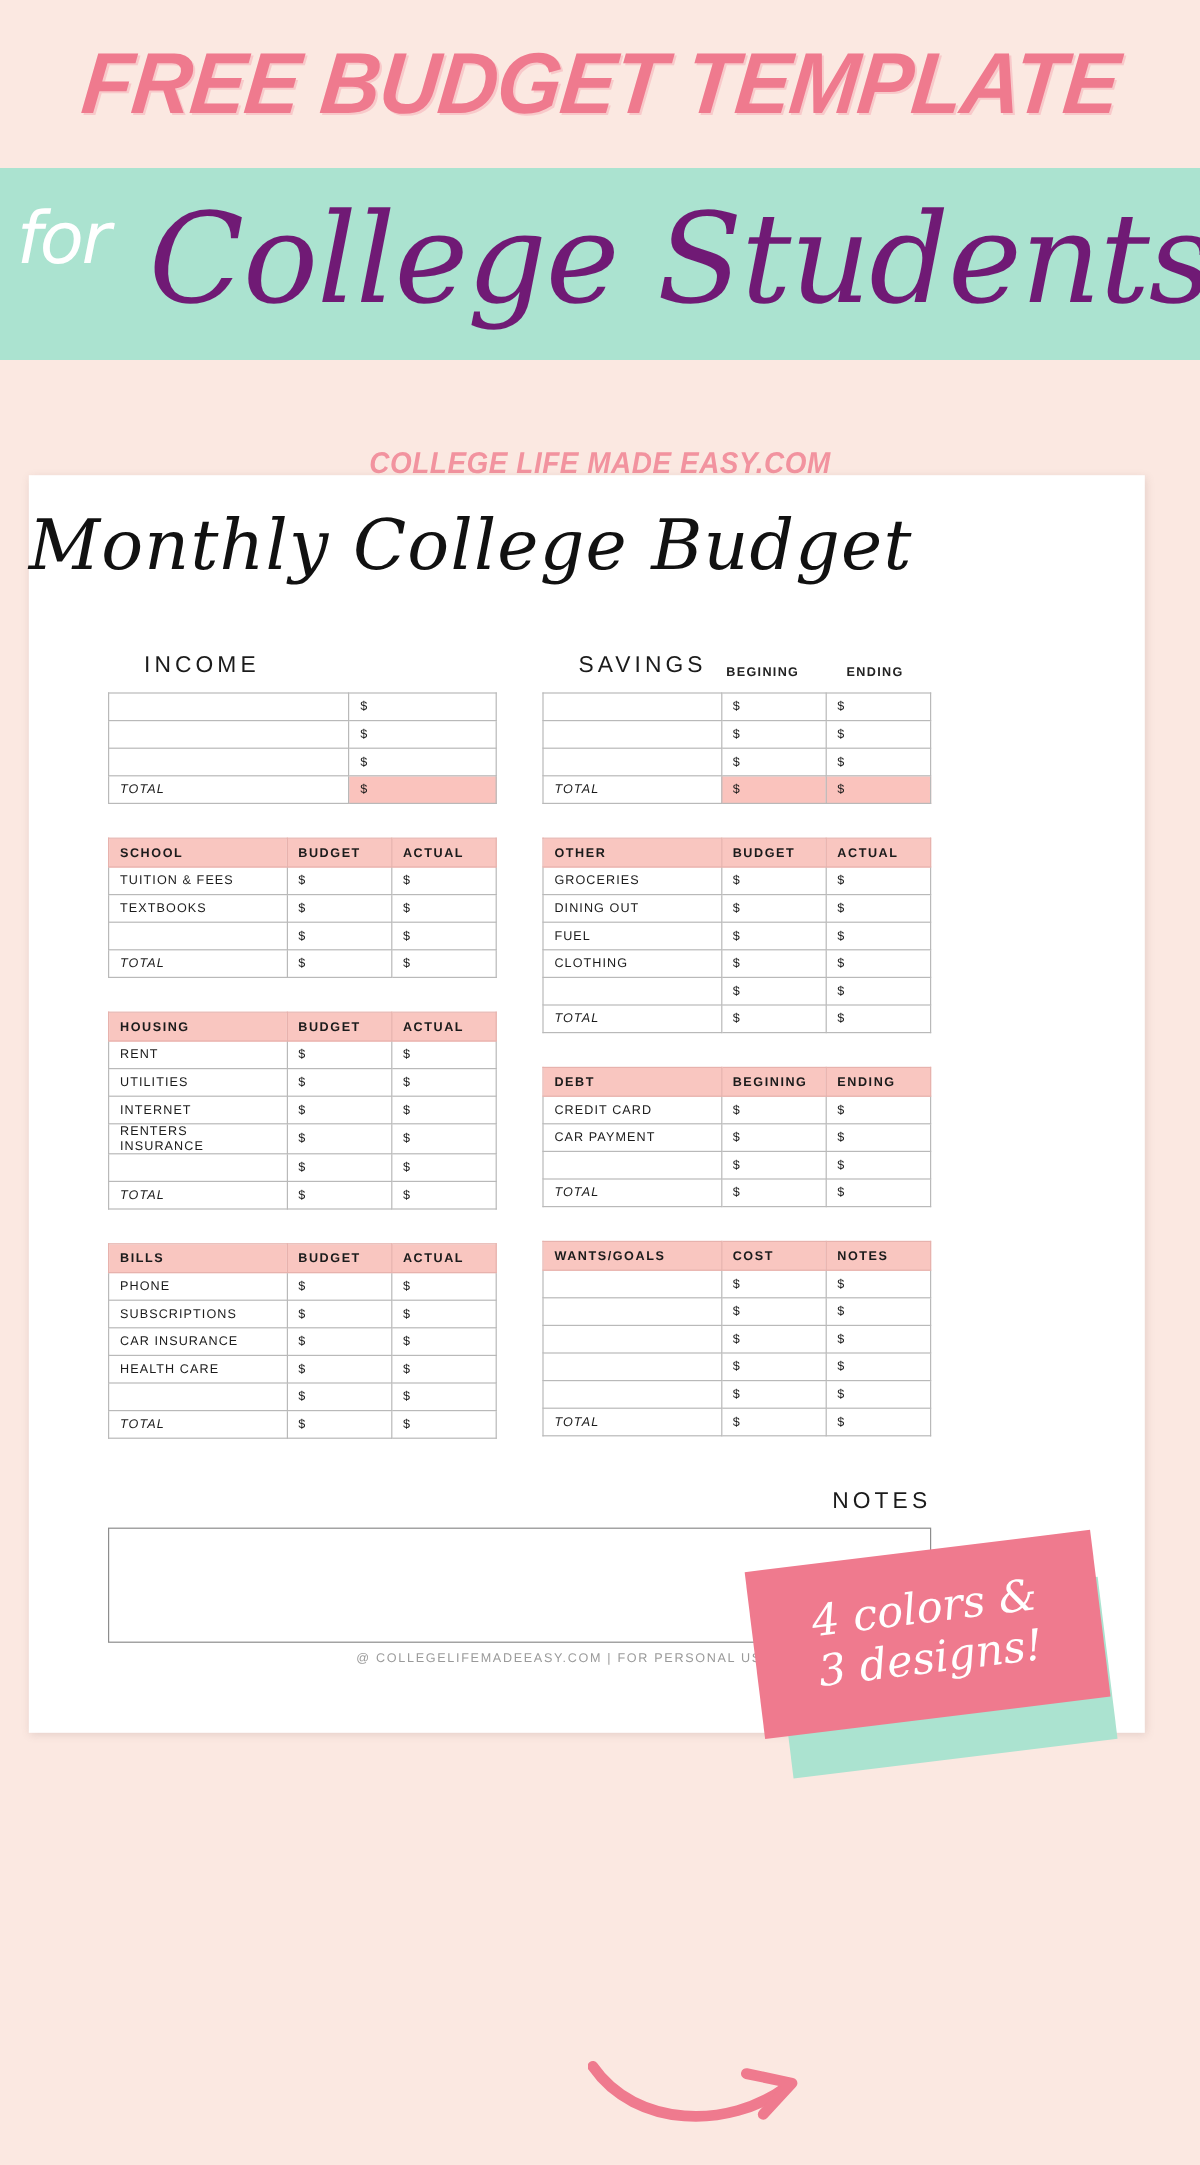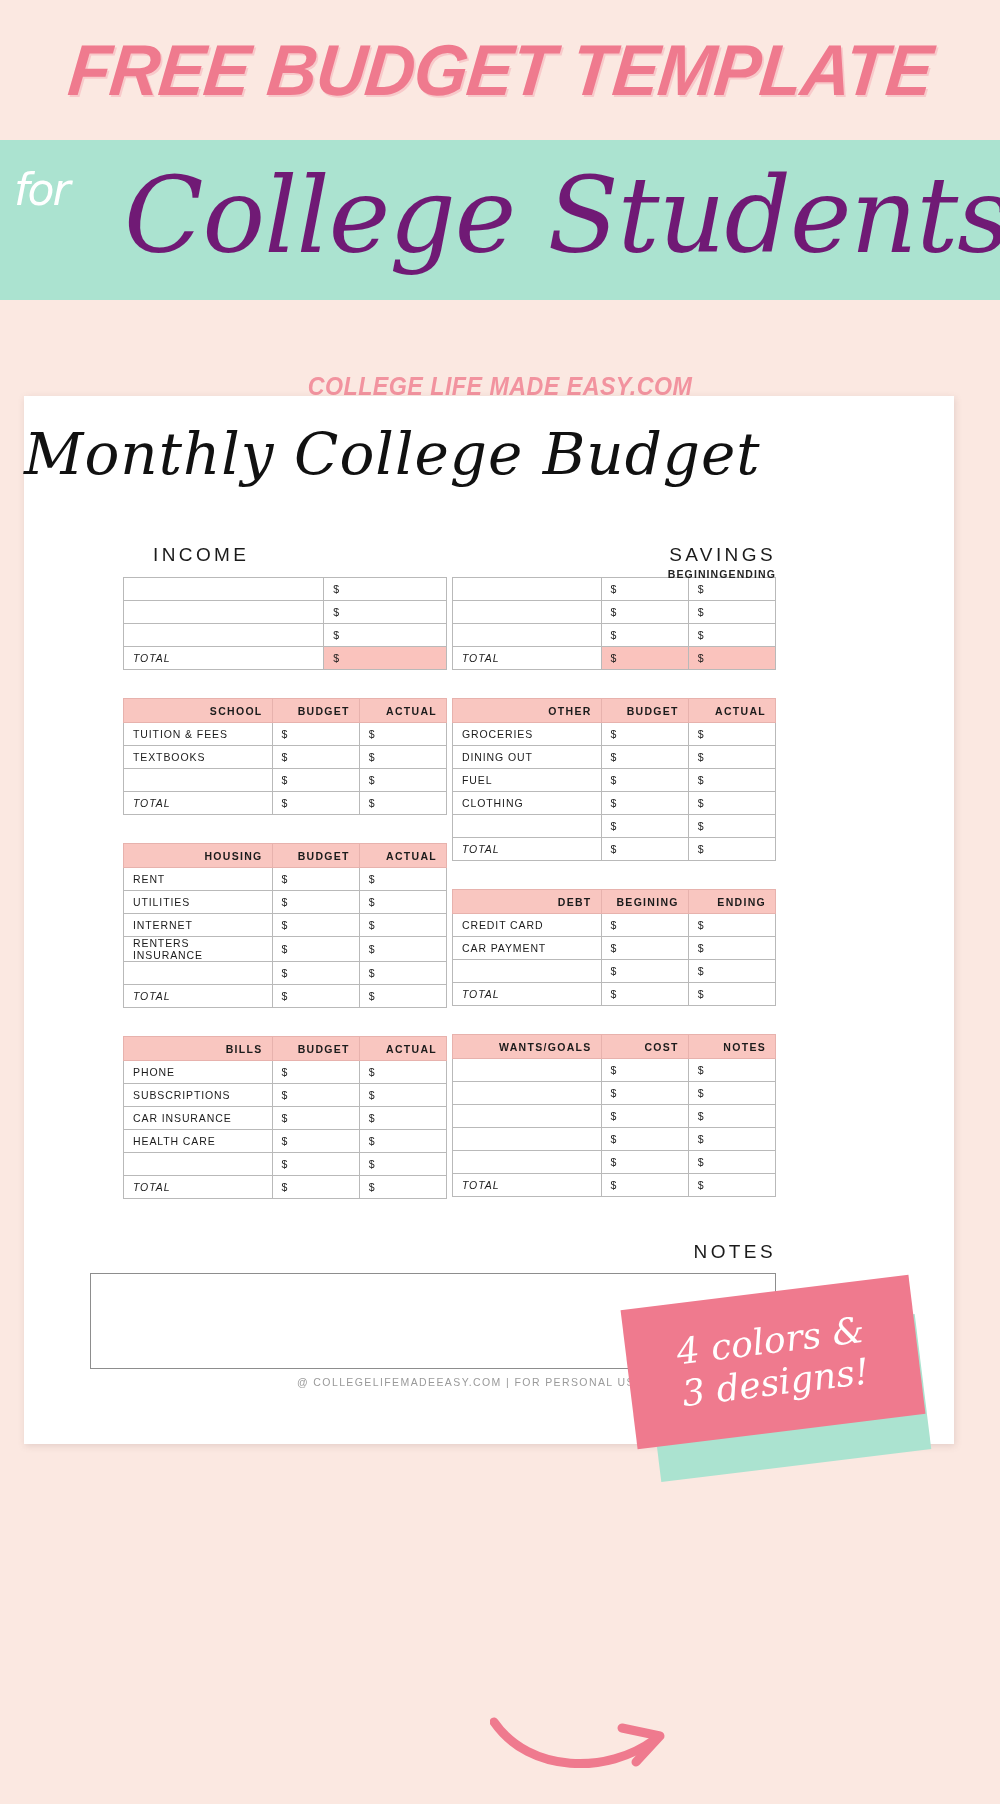--- a/index.html
+++ b/index.html
@@ -32,21 +32,21 @@
     text-shadow: 2px 2px 0 rgba(239,122,142,0.28);
   }
   .hdr-mint-band {
     position: absolute; top: 140px; left: 0; width: 1000px; height: 160px;
     background: #abe3d0;
   }
   .hdr-for {
     position: absolute; left: 14px; top: 24px;
     font-family: "DejaVu Sans", sans-serif;
     font-style: italic; font-weight: 400;
-    font-size: 44px; color: #ffffff;
+    font-size: 60px; color: #ffffff;
     letter-spacing: -2px;
   }
   .hdr-script {
     position: absolute; left: 88px; top: 14px;
     font-family: "DejaVu Serif", serif;
     font-style: italic; font-weight: 400;
     font-size: 104px; line-height: 1.2;
     color: #701a75; white-space: nowrap;
     letter-spacing: -1px;
     margin-left: 36px;
@@ -70,33 +70,33 @@
   }
   .doc-title {
     position: absolute; top: 24px; left: 0; width: 930px;
     text-align: left;
     font-family: "DejaVu Serif", serif;
     font-style: italic; font-weight: 400;
     font-size: 58px; color: #111;
     letter-spacing: 1px;
   }
 
-  .col-left  { position: absolute; left: 66px;  top: 148px; width: 324px; margin-left: 33px; }
+  .col-left  { position: absolute; left: 66px;  top: 148px; width: 324px; }
   .col-right { position: absolute; left: 428px; top: 148px; width: 324px; }
 
   .sec-head {
     font-family: "Liberation Sans", sans-serif;
     font-size: 19px; letter-spacing: 3.4px;
     color: #1b1b1b; font-weight: 400;
     padding-left: 30px; margin-bottom: 9px;
     height: 24px;
   }
   .sec-head-row {
     display: flex; align-items: flex-end;
-    height: 24px; margin-bottom: 9px; flex-direction: column;
+    height: 24px; margin-bottom: 9px;
   }
   .sec-head-row .sec-head { margin-bottom: 0; flex: 0 0 auto; }
   .mini-heads { display: flex; flex: 1; padding-bottom: 2px; }
   .mini-head {
     flex: 1; text-align: center;
     font-size: 10.5px; font-weight: 700;
     letter-spacing: 1.1px; color: #222;
   }
 
   table.bt {
@@ -110,21 +110,21 @@
     padding: 0 9px;
     font-size: 10.5px;
     letter-spacing: 0.9px;
     color: #1b1b1b;
     text-align: left;
     font-weight: 400;
     vertical-align: middle;
   }
   table.bt th {
     background: #f9c6c0;
-    text-align: right;
+    text-align: left;
     font-weight: 700;
     letter-spacing: 1.3px;
     border-color: #e7b2ad;
     height: 24px;
   }
   td.money { font-weight: 700; font-size: 10px; color: #333; }
   td.total-lbl { font-style: italic; font-weight: 700; letter-spacing: 1.2px; }
   td.pinkfill { background: #fac3bd; }
 
   

